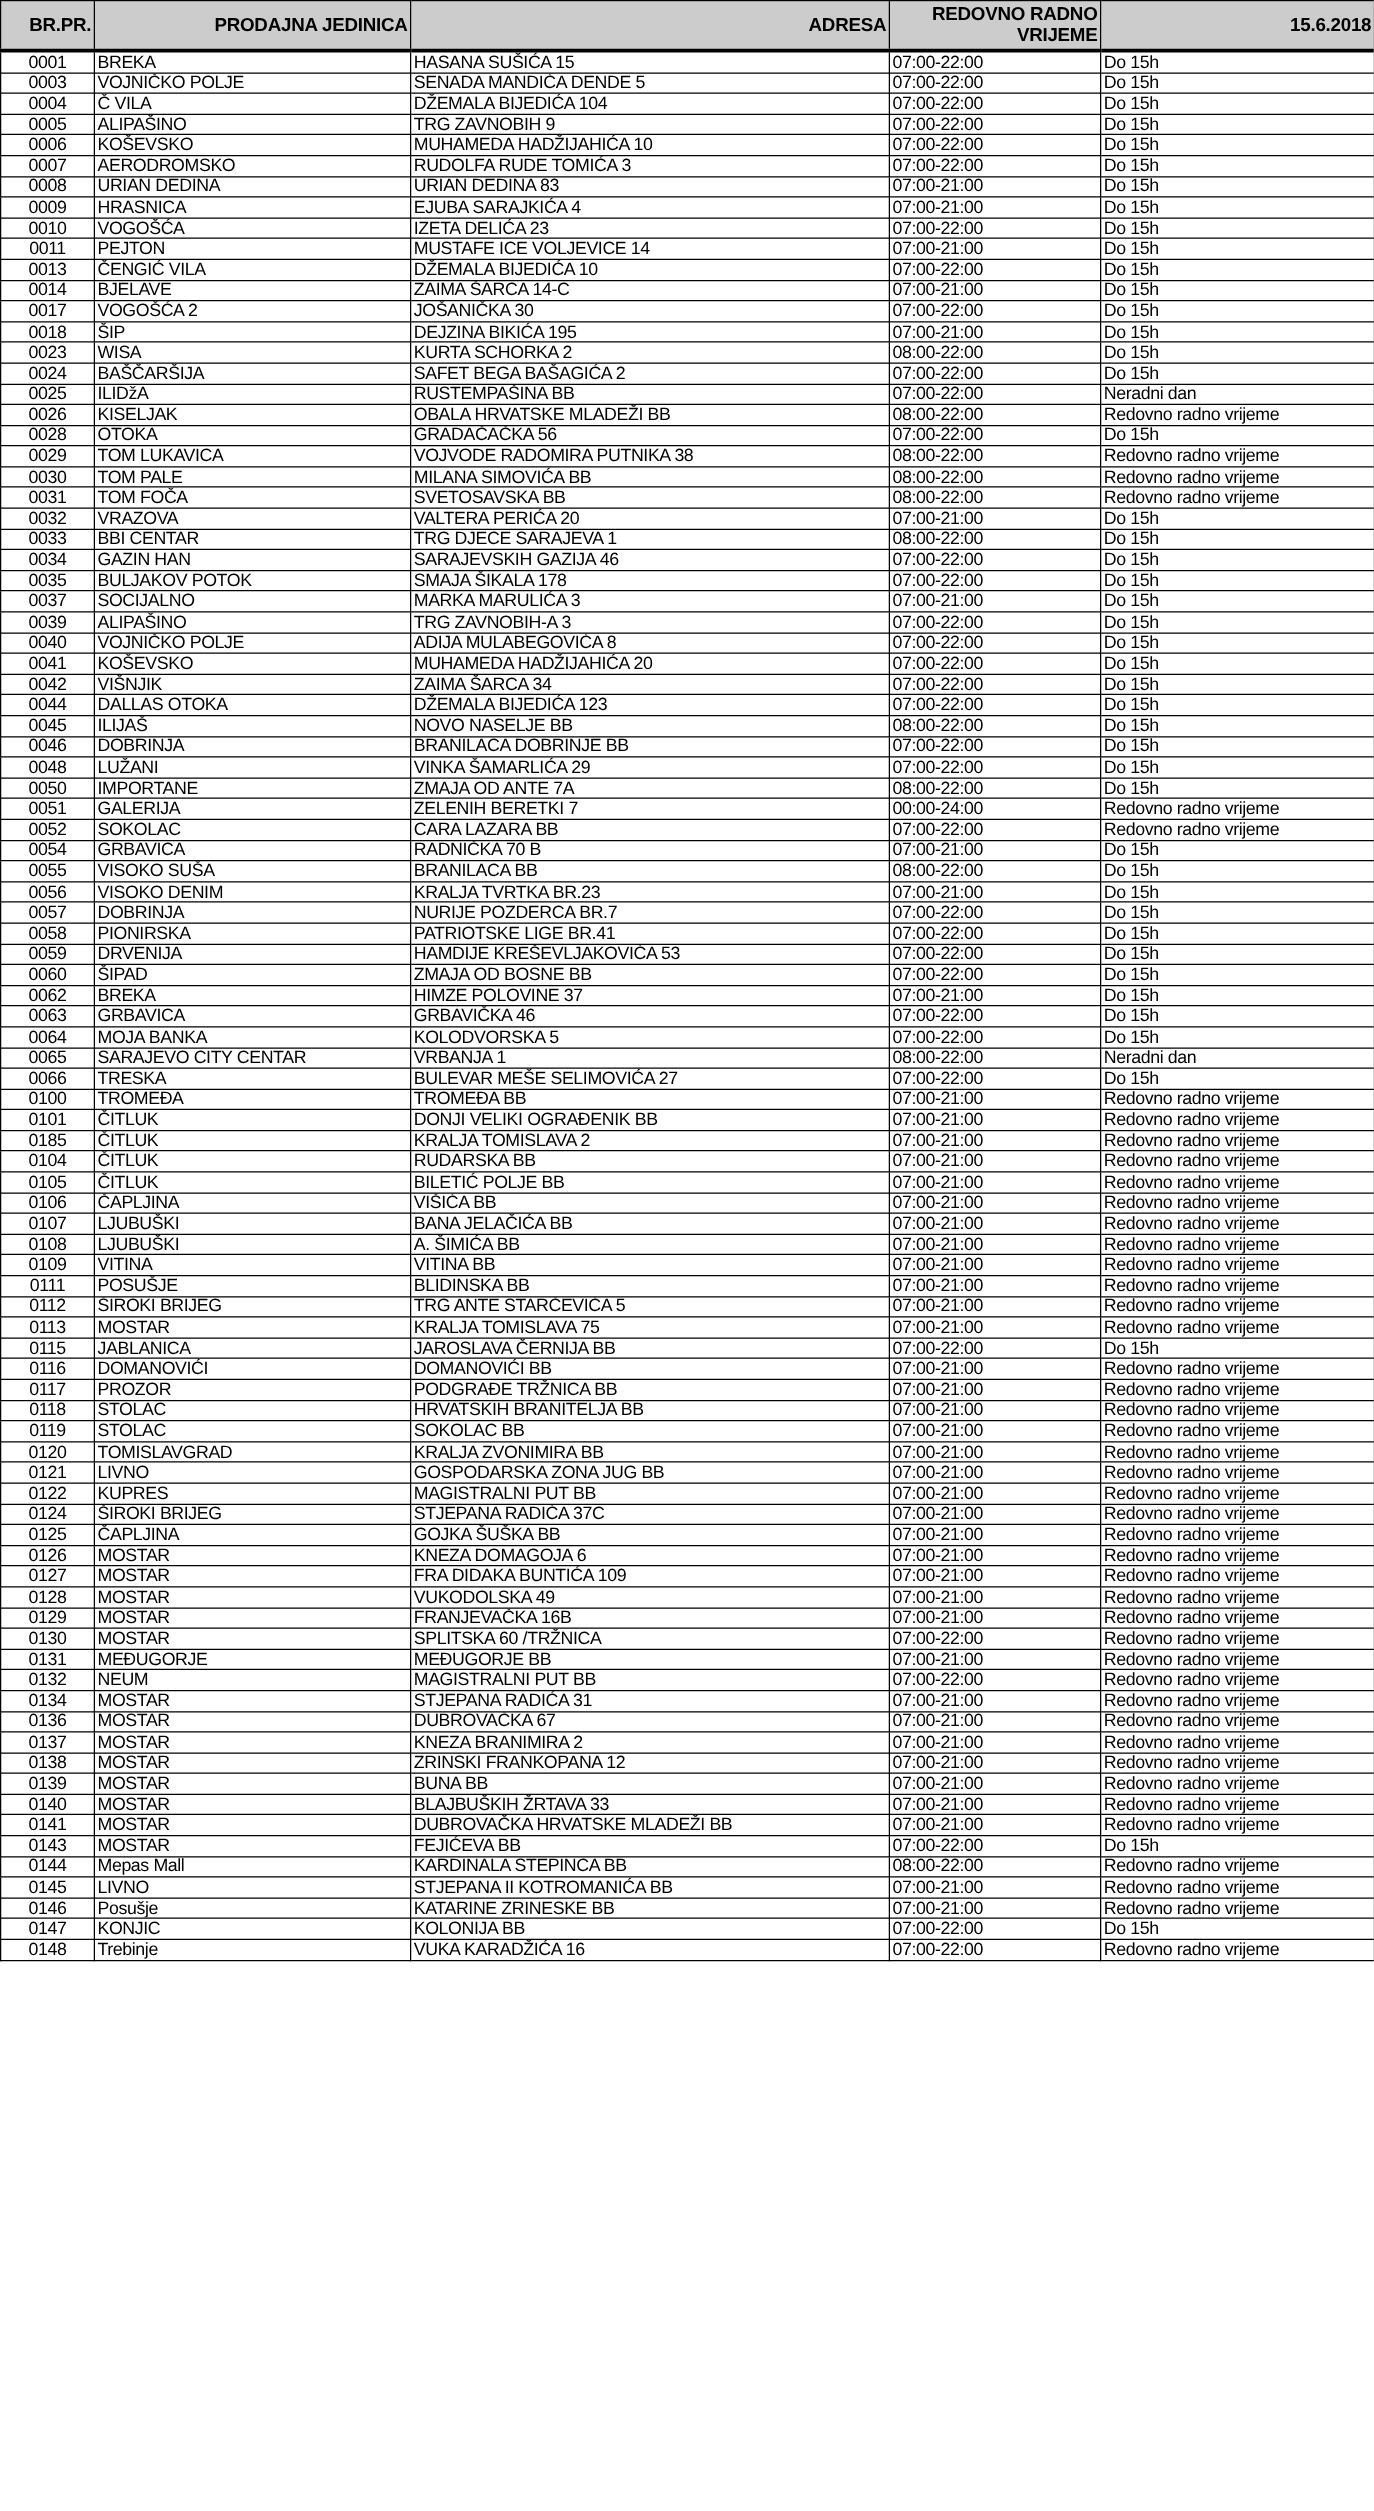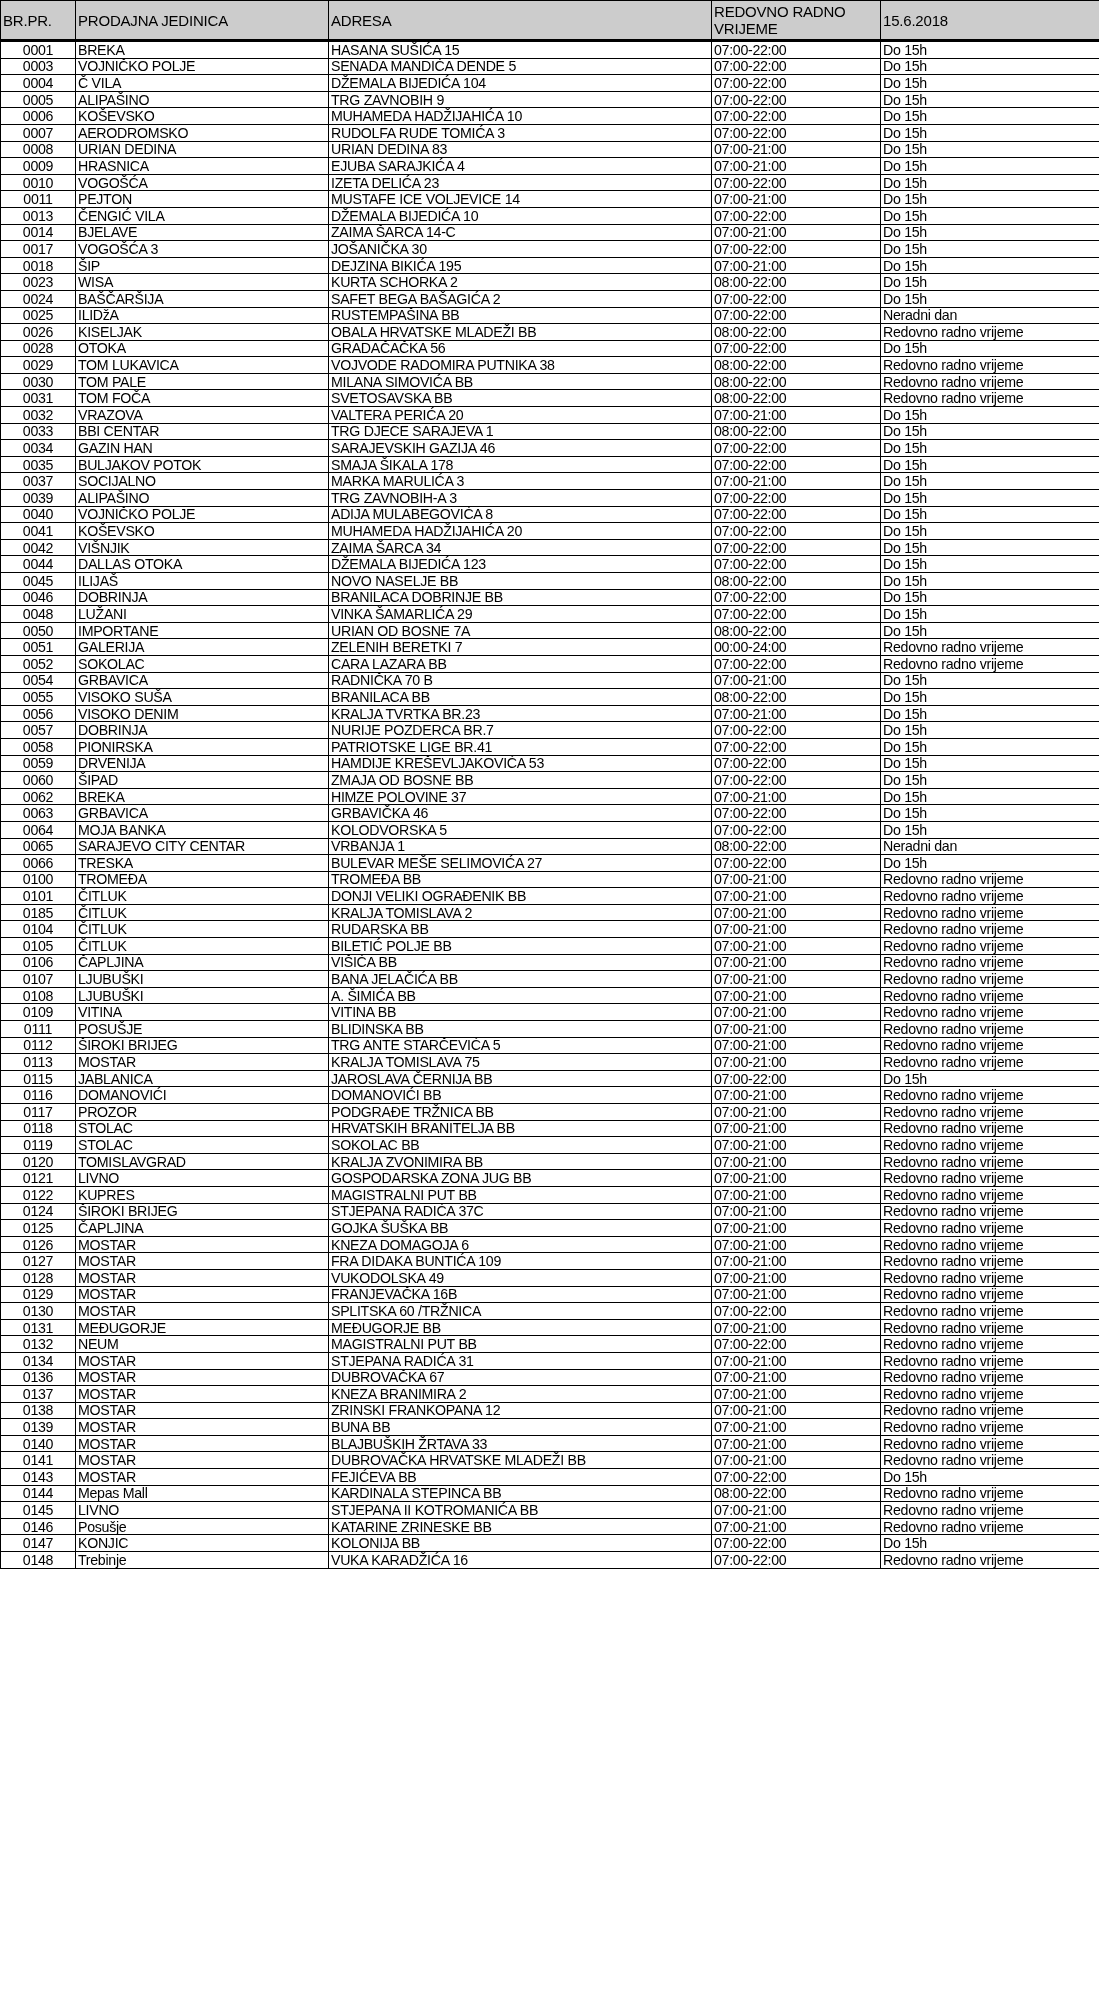--- a/index.html
+++ b/index.html
@@ -4,23 +4,23 @@
 <style>
   html, body { margin:0; padding:0; background:#ffffff; }
   body { width:1099px; height:2009px; overflow:hidden; font-family:"Liberation Sans", sans-serif; color:#000; }
   table.sched { border-collapse:collapse; width:1099px; table-layout:fixed; }
   table.sched col.c1 { width:75px; }
   table.sched col.c2 { width:253px; }
   table.sched col.c3 { width:383px; }
   table.sched col.c4 { width:169px; }
   table.sched col.c5 { width:219px; }
   thead th {
-    background:#cccccc; font-weight:normal; font-size:15px; line-height:17px;
+    background:#cccccc; font-weight:bold; font-size:15px; line-height:17px;
     height:38px; padding:0 2px; border:1px solid #000; border-bottom:3px solid #000;
-    text-align:left; vertical-align:middle; letter-spacing:-0.2px;
+    text-align:right; vertical-align:middle; letter-spacing:-0.2px;
   }
   tbody td {
     height:15.6px; font-size:14.2px; line-height:14px; padding:0 0 0 2px;
     border:1px solid #000; white-space:nowrap; overflow:hidden; vertical-align:middle;
     letter-spacing:-0.3px;
   }
   tbody td.num { text-align:center; padding:0; }
   tbody tr { height:16.6px; }
 </style>
 </head>
@@ -123,21 +123,21 @@
       </tr>
       <tr>
         <td class="num">0014</td>
         <td>BJELAVE</td>
         <td>ZAIMA ŠARCA 14-C</td>
         <td>07:00-21:00</td>
         <td>Do 15h</td>
       </tr>
       <tr>
         <td class="num">0017</td>
-        <td>VOGOŠĆA 3</td>
+        <td>VOGOŠĆA 2</td>
         <td>JOŠANIČKA 30</td>
         <td>07:00-22:00</td>
         <td>Do 15h</td>
       </tr>
       <tr>
         <td class="num">0018</td>
         <td>ŠIP</td>
         <td>DEJZINA BIKIĆA 195</td>
         <td>07:00-21:00</td>
         <td>Do 15h</td>
@@ -285,21 +285,21 @@
       <tr>
         <td class="num">0048</td>
         <td>LUŽANI</td>
         <td>VINKA ŠAMARLIĆA 29</td>
         <td>07:00-22:00</td>
         <td>Do 15h</td>
       </tr>
       <tr>
         <td class="num">0050</td>
         <td>IMPORTANE</td>
-        <td>URIAN OD BOSNE 7A</td>
+        <td>ZMAJA OD ANTE 7A</td>
         <td>08:00-22:00</td>
         <td>Do 15h</td>
       </tr>
       <tr>
         <td class="num">0051</td>
         <td>GALERIJA</td>
         <td>ZELENIH BERETKI 7</td>
         <td>00:00-24:00</td>
         <td>Redovno radno vrijeme</td>
       </tr>

